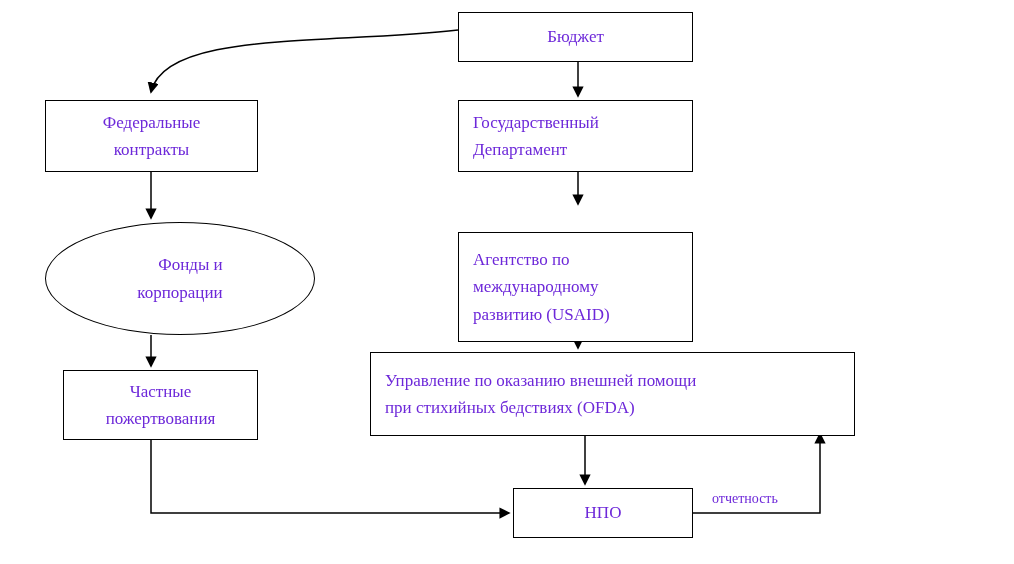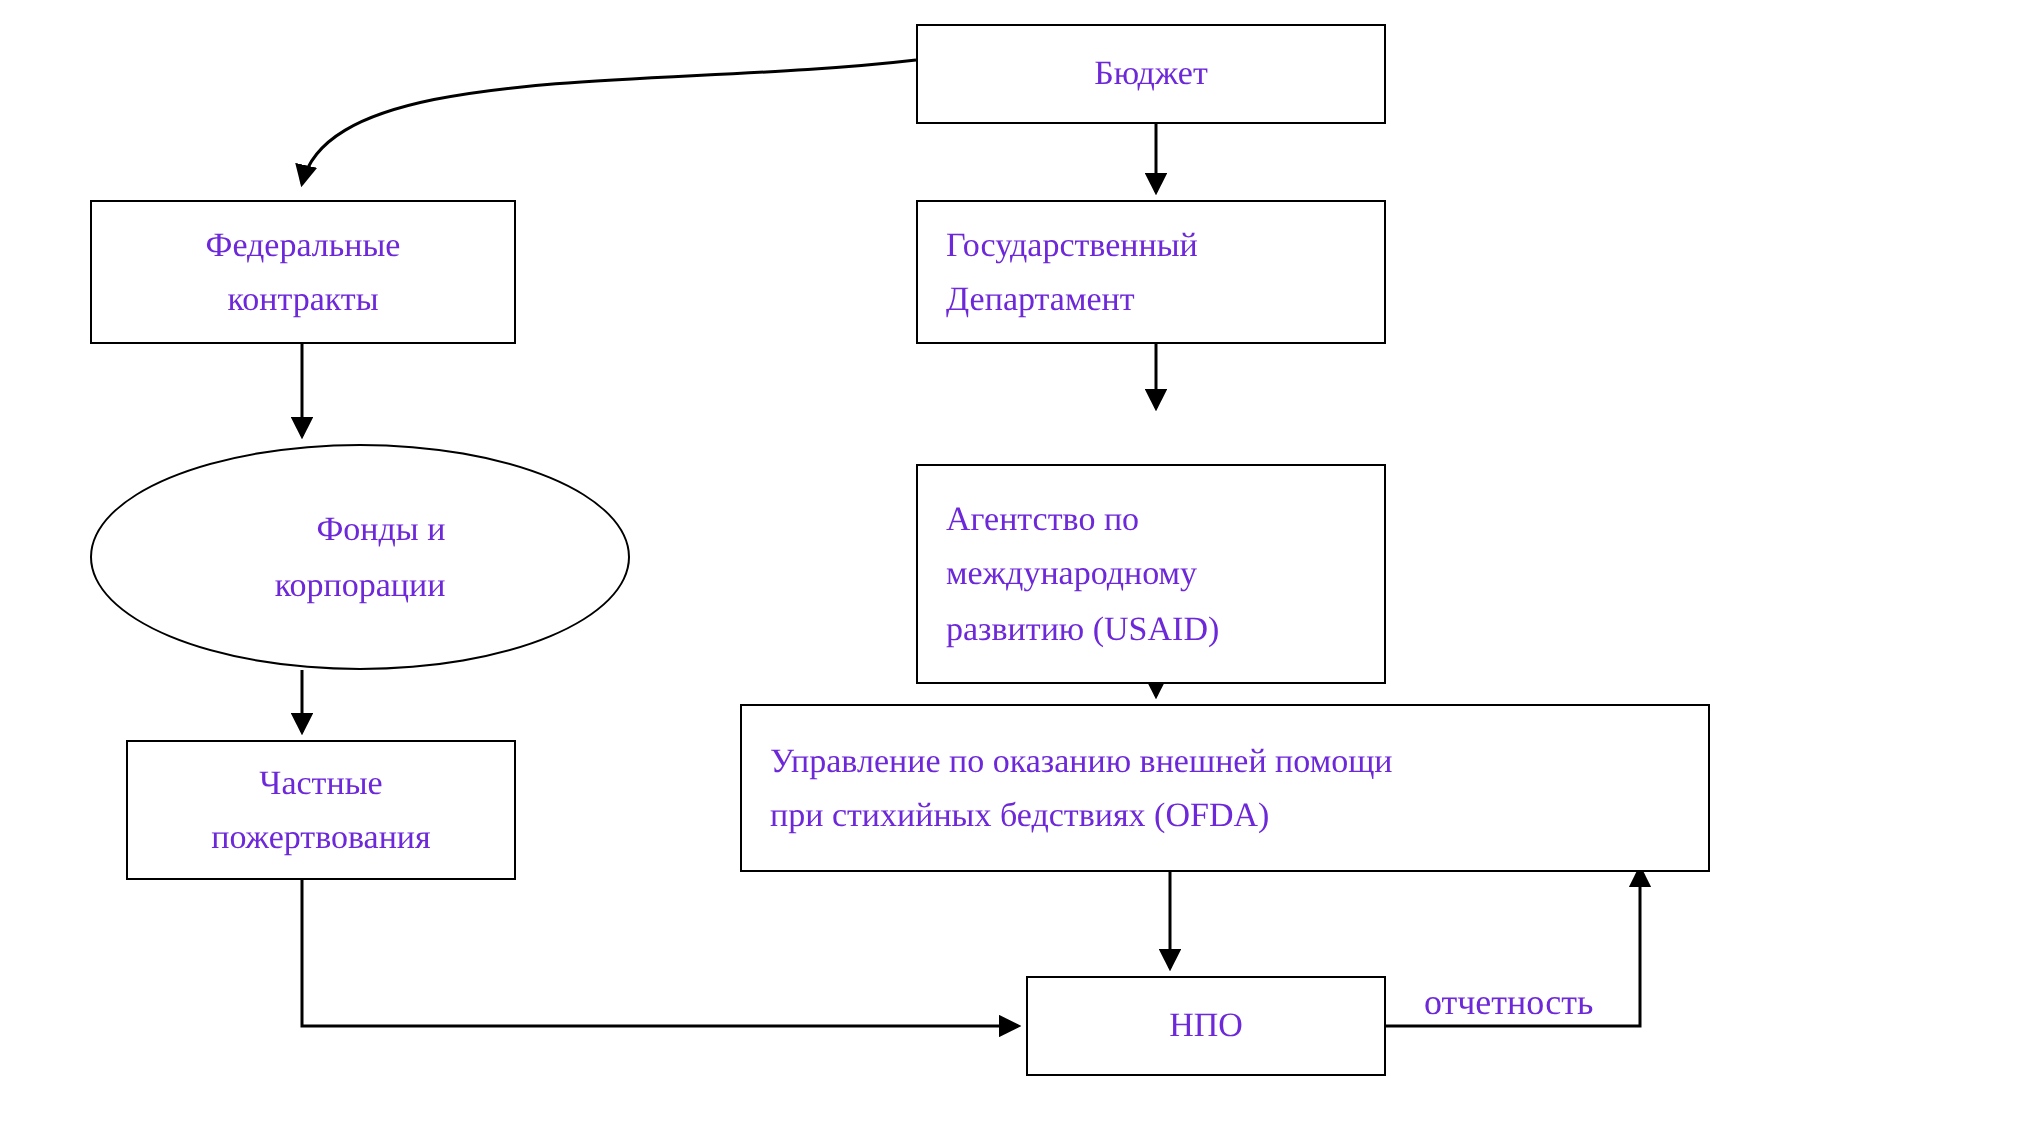--- a/index.html
+++ b/index.html
@@ -49,21 +49,21 @@
     white-space: pre-line;
     line-height: 1.6;
   }
   #arrows {
     position: absolute;
     left: 0;
     top: 0;
   }
   .edge-label {
     position: absolute;
-    font-size: 18px;
+    font-size: 14px;
   }
 </style>
 </head>
 <body>
 
 <div id="canvas">
 
   <svg id="arrows" width="1014" height="564" viewBox="0 0 1014 564">
     <defs>
       <marker id="ah" viewBox="0 0 10 10" refX="8.5" refY="5" markerWidth="7.5" markerHeight="7.5" orient="auto-start-reverse">

